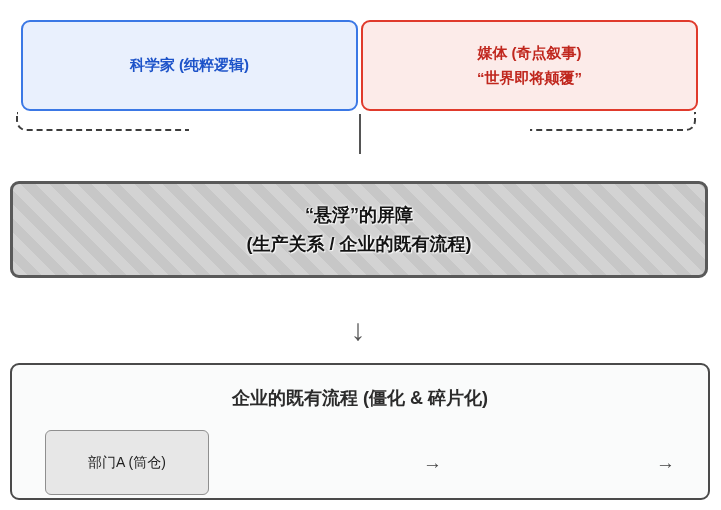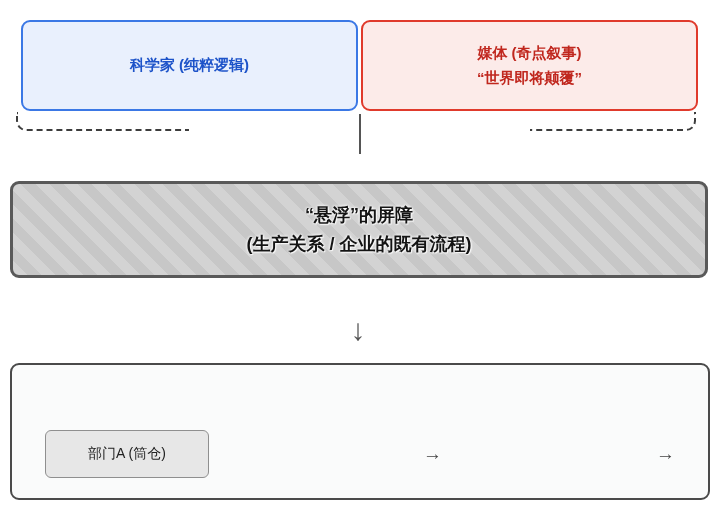--- a/index.html
+++ b/index.html
@@ -146,21 +146,21 @@
     top: 65px;
     width: 100%;
     padding: 0 33px;
     box-sizing: border-box;
     display: flex;
     align-items: center;
     justify-content: space-between;
   }
   .dept-box {
     width: 164px;
-    height: 48px;
+    height: 65px;
     box-sizing: border-box;
     background: #e7e7e7;
     border: 1.5px solid #8f8f8f;
     border-radius: 6px;
     display: flex;
     align-items: center;
     justify-content: center;
     font-size: 14px;
     color: #222222;
   }
@@ -187,20 +187,21 @@
   <div class="center-line"></div>
 
   <div class="barrier">
     <div>“悬浮”的屏障</div>
     <div>(生产关系 / 企业的既有流程)</div>
   </div>
 
   <div class="down-arrow">↓</div>
 
   <div class="process">
+    <div class="process-title">企业的既有流程 (僵化 &amp; 碎片化)</div>
     <div class="dept-row">
       <div class="dept-box">
         <span>部门A (筒仓)</span>
       </div>
       <span class="flow-arrow">→</span>
       <span class="flow-arrow">→</span>
     </div>
   </div>
 
 </div>

